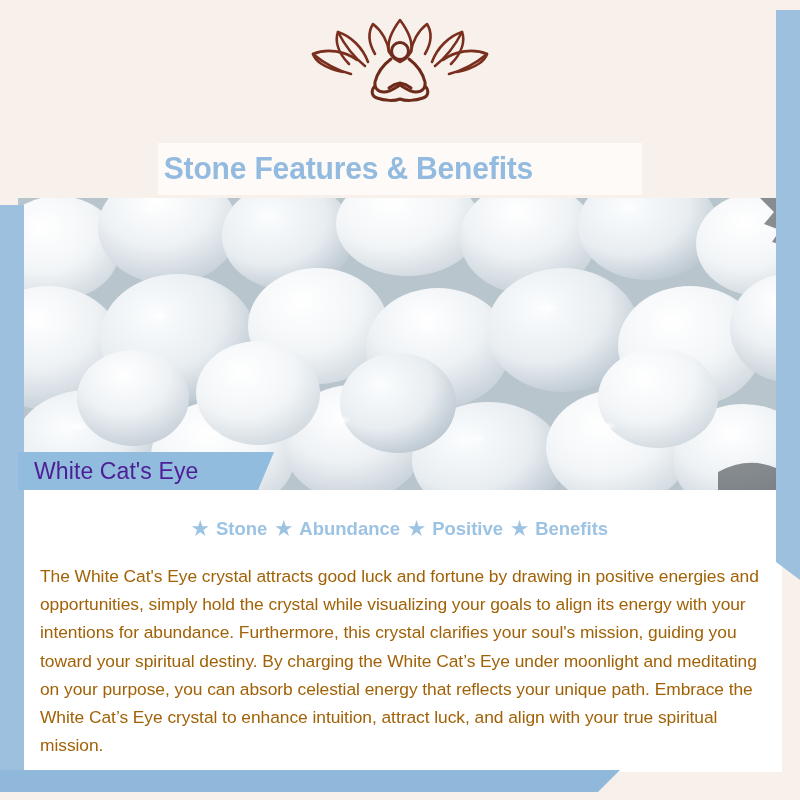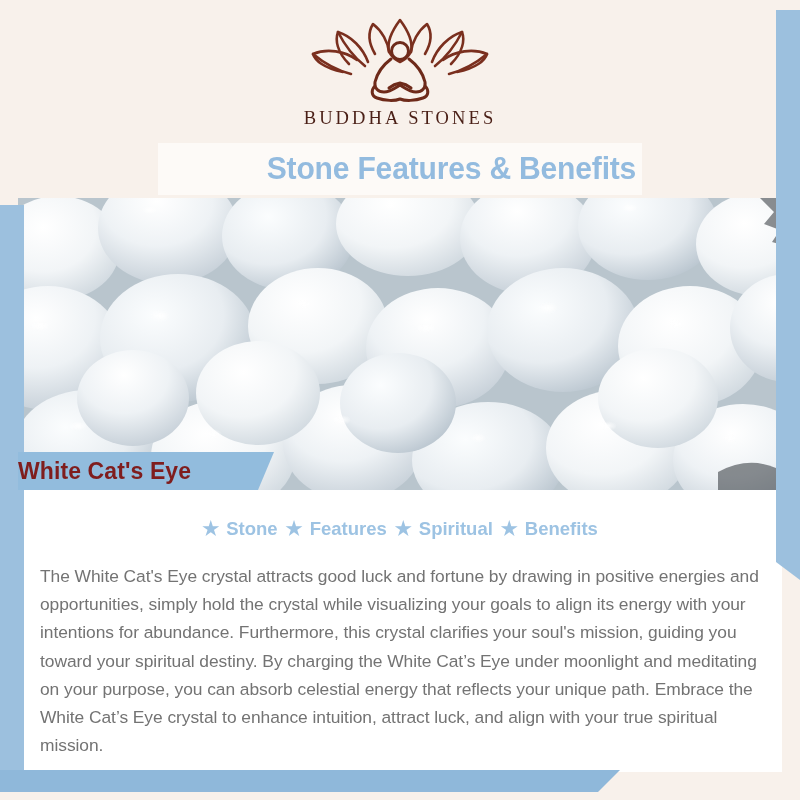--- a/index.html
+++ b/index.html
@@ -71,21 +71,21 @@
     color: #4a1f16;
     font-weight: 400;
   }
 
   
   .title-banner {
     position: absolute;
     left: 158px; top: 143px;
     width: 484px; height: 52px;
     background: #fdfaf7;
-    display: flex; align-items: center; justify-content: flex-end;
+    display: flex; align-items: center; justify-content: flex-start;
     z-index: 4;
   }
   .title-text {
     font-size: 31px;
     font-weight: bold;
     color: #93bbdf;
     letter-spacing: -0.2px;
     white-space: nowrap;
     transform: scaleX(0.97);
   }
@@ -105,23 +105,24 @@
   .stone-label {
     position: absolute;
     left: 18px; top: 452px;
     width: 256px; height: 38px;
     background: #92bcdd;
     clip-path: polygon(0 0, 100% 0, calc(100% - 16px) 100%, 0 100%);
     display: flex; align-items: center;
     z-index: 6;
   }
   .stone-label span {
+    margin-left: 16px;
     font-size: 23px;
-    font-weight: bold;
-    color: #7f1d1d;
+    font-weight: normal;
+    color: #4c1d95;
     letter-spacing: 0.1px;
   }
 
   
   .content {
     position: absolute;
     left: 18px; top: 490px;
     width: 764px; height: 282px;
     background: #ffffff;
     z-index: 4;
@@ -146,21 +147,21 @@
     color: #9dc3e3;
     margin: 0 7px 0 8px;
     position: relative;
     top: -1px;
   }
   .benefit:first-child .star { margin-left: 0; }
 
   .body-text {
     font-size: 17.4px;
     line-height: 1.62;
-    color: #737373;
+    color: #a16207;
     text-align: left;
     padding: 0 8px;
     letter-spacing: -0.05px;
   }
 
   
   .footer-strip {
     position: absolute;
     left: 0; right: 0; bottom: 0; height: 28px;
     background: #f8f1eb;
@@ -201,21 +202,20 @@
             <circle cx="95" cy="33" r="8.5"></circle>
 
             <path d="M86 41 C78 47 72 56 70 64 C69 70 73 74 79 74 C85 74 90 70 95 67 C100 70 105 74 111 74 C117 74 121 70 120 64 C118 56 112 47 104 41"></path>
 
             <path d="M70 68 C66 72 66 78 72 80 C80 83 90 83 95 81 C100 83 110 83 118 80 C124 78 124 72 120 68"></path>
 
             <path d="M84 70 C89 66 95 65 95 65 C95 65 101 66 106 70"></path>
           </g>
         </svg>
       </span>
-      <div class="logo-word">BUDDHA STONES</div>
     </div>
   </div>
 
   <div class="title-banner">
     <div class="title-text">Stone Features &amp; Benefits</div>
   </div>
 
   <div class="photo">
     <svg viewBox="0 0 782 292" preserveAspectRatio="xMidYMid slice" xmlns="http://www.w3.org/2000/svg">
       <defs>
@@ -299,25 +299,25 @@
 
   <div class="content">
 
     <div class="benefits">
       <div class="benefit">
         <span class="star">★</span>
         <span>Stone</span>
       </div>
       <div class="benefit">
         <span class="star">★</span>
-        <span>Features</span>
+        <span>Abundance</span>
       </div>
       <div class="benefit">
         <span class="star">★</span>
-        <span>Spiritual</span>
+        <span>Positive</span>
       </div>
       <div class="benefit">
         <span class="star">★</span>
         <span>Benefits</span>
       </div>
     </div>
 
     <p class="body-text">The White Cat's Eye crystal attracts good luck and fortune by drawing in positive energies and opportunities, simply hold the crystal while visualizing your goals to align its energy with your intentions for abundance. Furthermore, this crystal clarifies your soul's mission, guiding you toward your spiritual destiny. By charging the White Cat’s Eye under moonlight and meditating on your purpose, you can absorb celestial energy that reflects your unique path. Embrace the White Cat’s Eye crystal to enhance intuition, attract luck, and align with your true spiritual mission.</p>
   </div>
 

